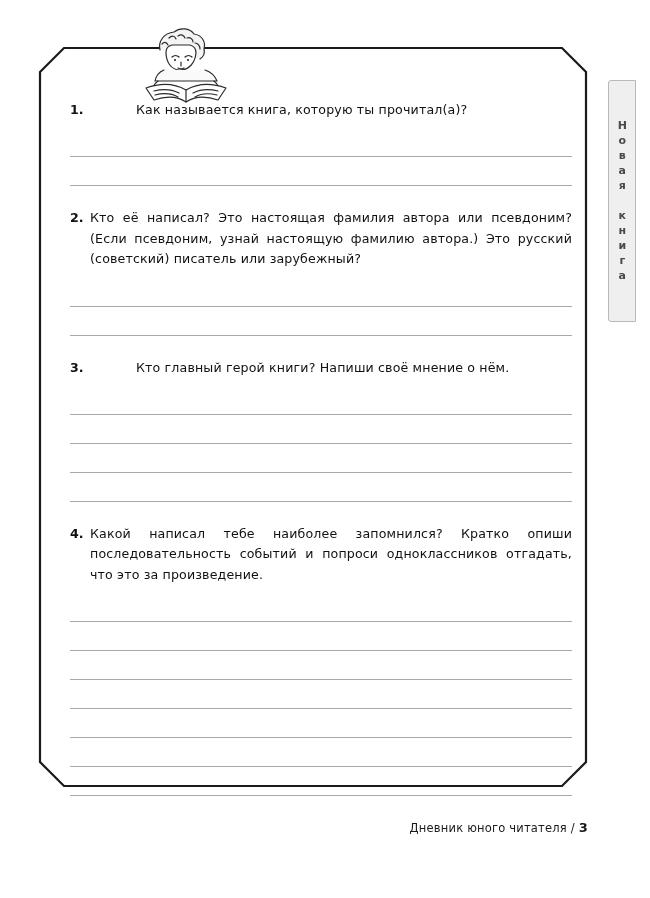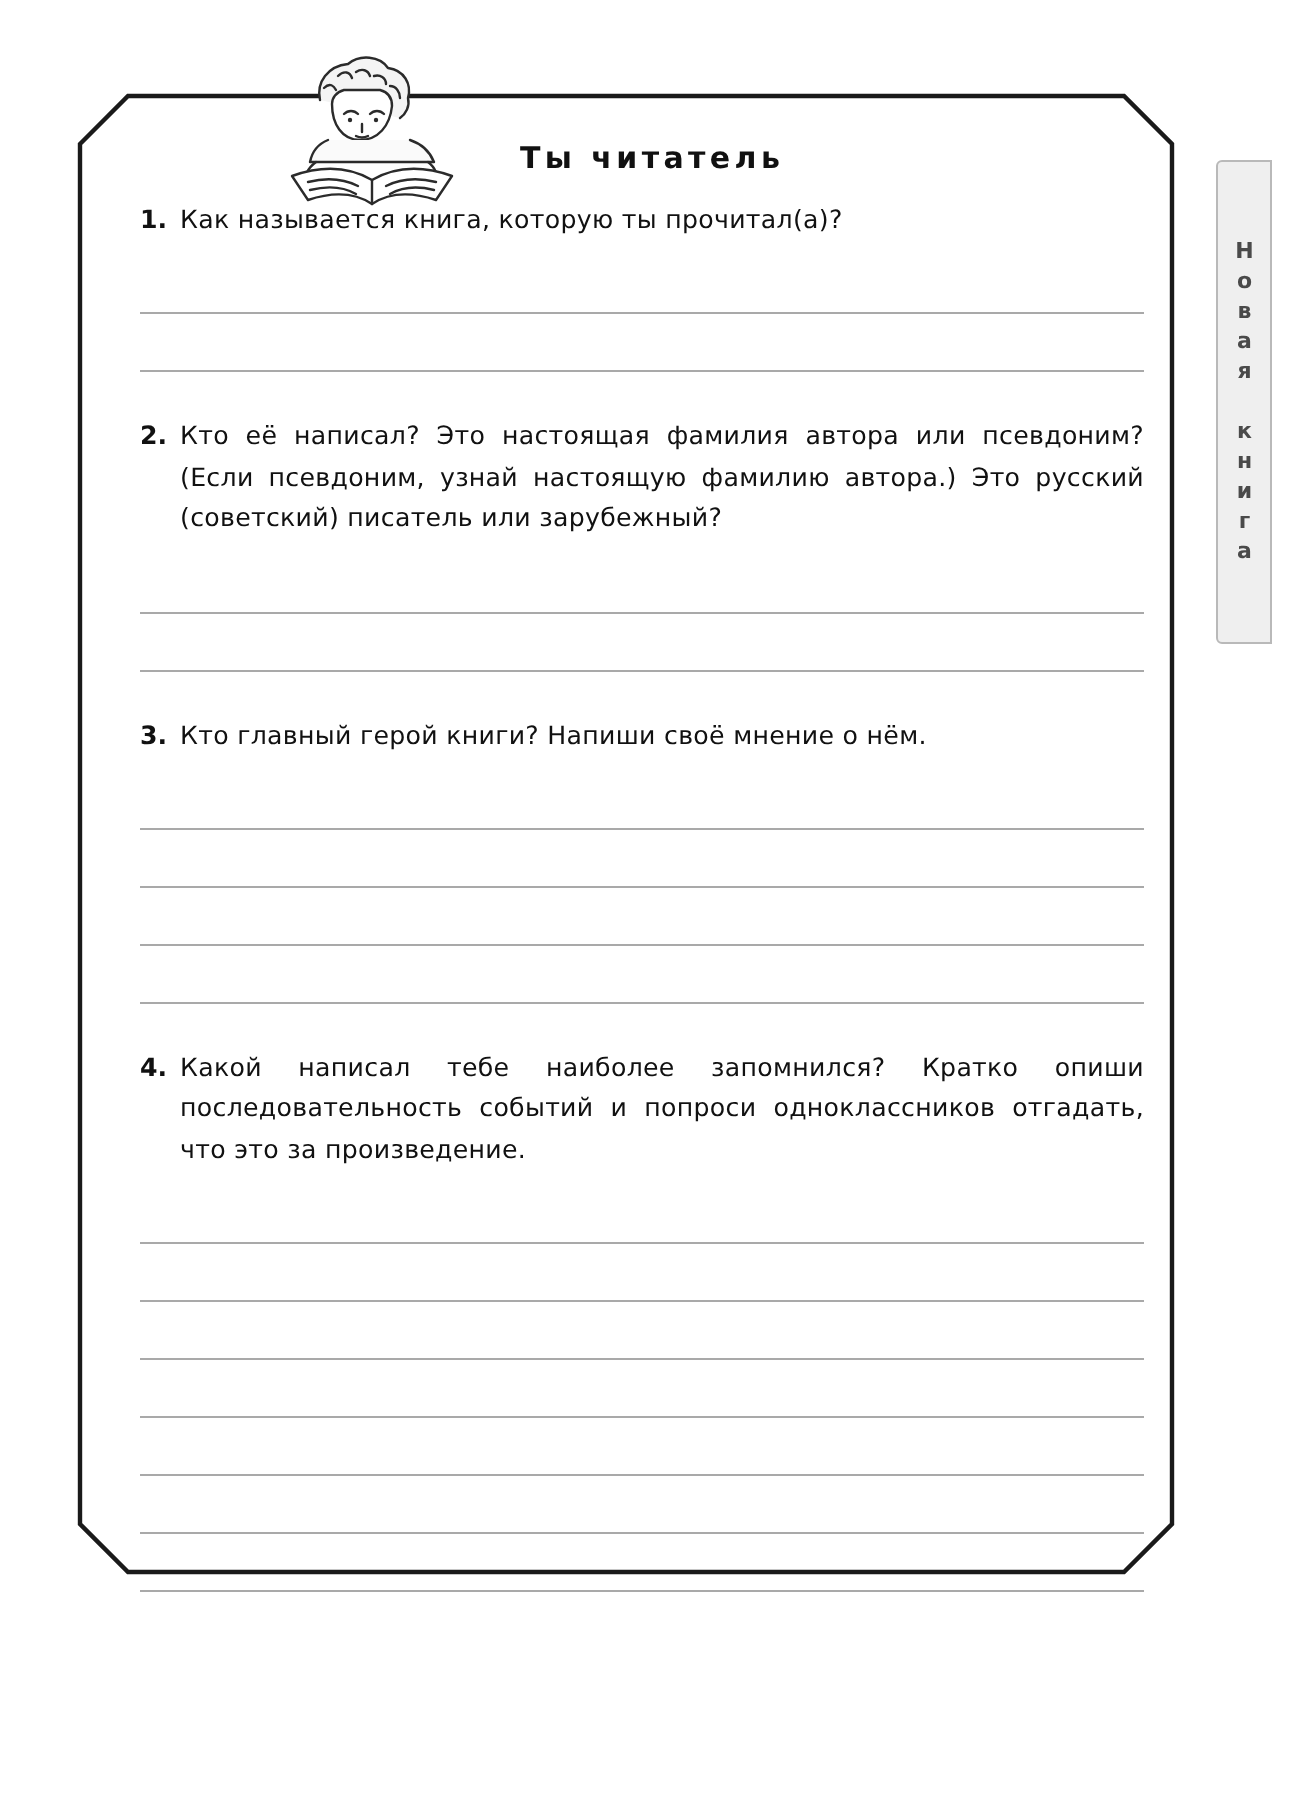--- a/index.html
+++ b/index.html
@@ -105,21 +105,21 @@
     flex: 0 0 20px;
     text-align: left;
     padding-top: 0;
   }
   .q-body {
     flex: 1 1 auto;
     text-align: justify;
     text-justify: inter-word;
     letter-spacing: 0.15px;
   }
-  .q-body.single { text-align: left; }
+  .q-body.single { text-align: left; margin-left: 46px; }
 
   .lines { margin-top: 8px; }
   .wline {
     height: 1px;
     background: #a9a9a9;
     margin: 0 0 0 0;
   }
   .line-slot { height: 29px; position: relative; }
   .line-slot .wline {
     position: absolute;
@@ -175,21 +175,20 @@
 
           <path d="M20 55 c-4 3 -6 7 -5 11 l10 0"></path>
           <path d="M76 55 c4 3 5 7 4 11 l-10 0"></path>
 
           <path d="M8 62 c14 -5 28 -5 40 2 c12 -7 26 -7 40 -2 l-8 12 c-12 -4 -23 -4 -32 2 c-9 -6 -20 -6 -32 -2 z" fill="#ffffff"></path>
           <path d="M48 64 l0 12"></path>
           <path d="M16 65 c8 -2 17 -2 25 2 M17 69 c8 -2 16 -2 23 2 M80 65 c-8 -2 -17 -2 -25 2 M79 69 c-8 -2 -15 -2 -22 2"></path>
         </g>
       </svg>
     </div>
-    <div class="title">Ты  читатель</div>
   </div>
 
   <div class="content">
 
     <div class="q-block">
       <div class="q-text">
         <span class="q-num">1.</span>
         <span class="q-body single">Как называется книга, которую ты прочитал(а)?</span>
       </div>
       <div class="lines">
@@ -269,14 +268,18 @@
             <div class="wline"></div>
           </div>
         <div class="line-slot">
             <div class="wline"></div>
           </div>
       </div>
     </div>
 
   </div>
 
+  <div class="footer">
+    <span>Дневник юного читателя /</span>
+    <span class="page-no">3</span>
+  </div>
 
 </div>
 
 </body></html>

